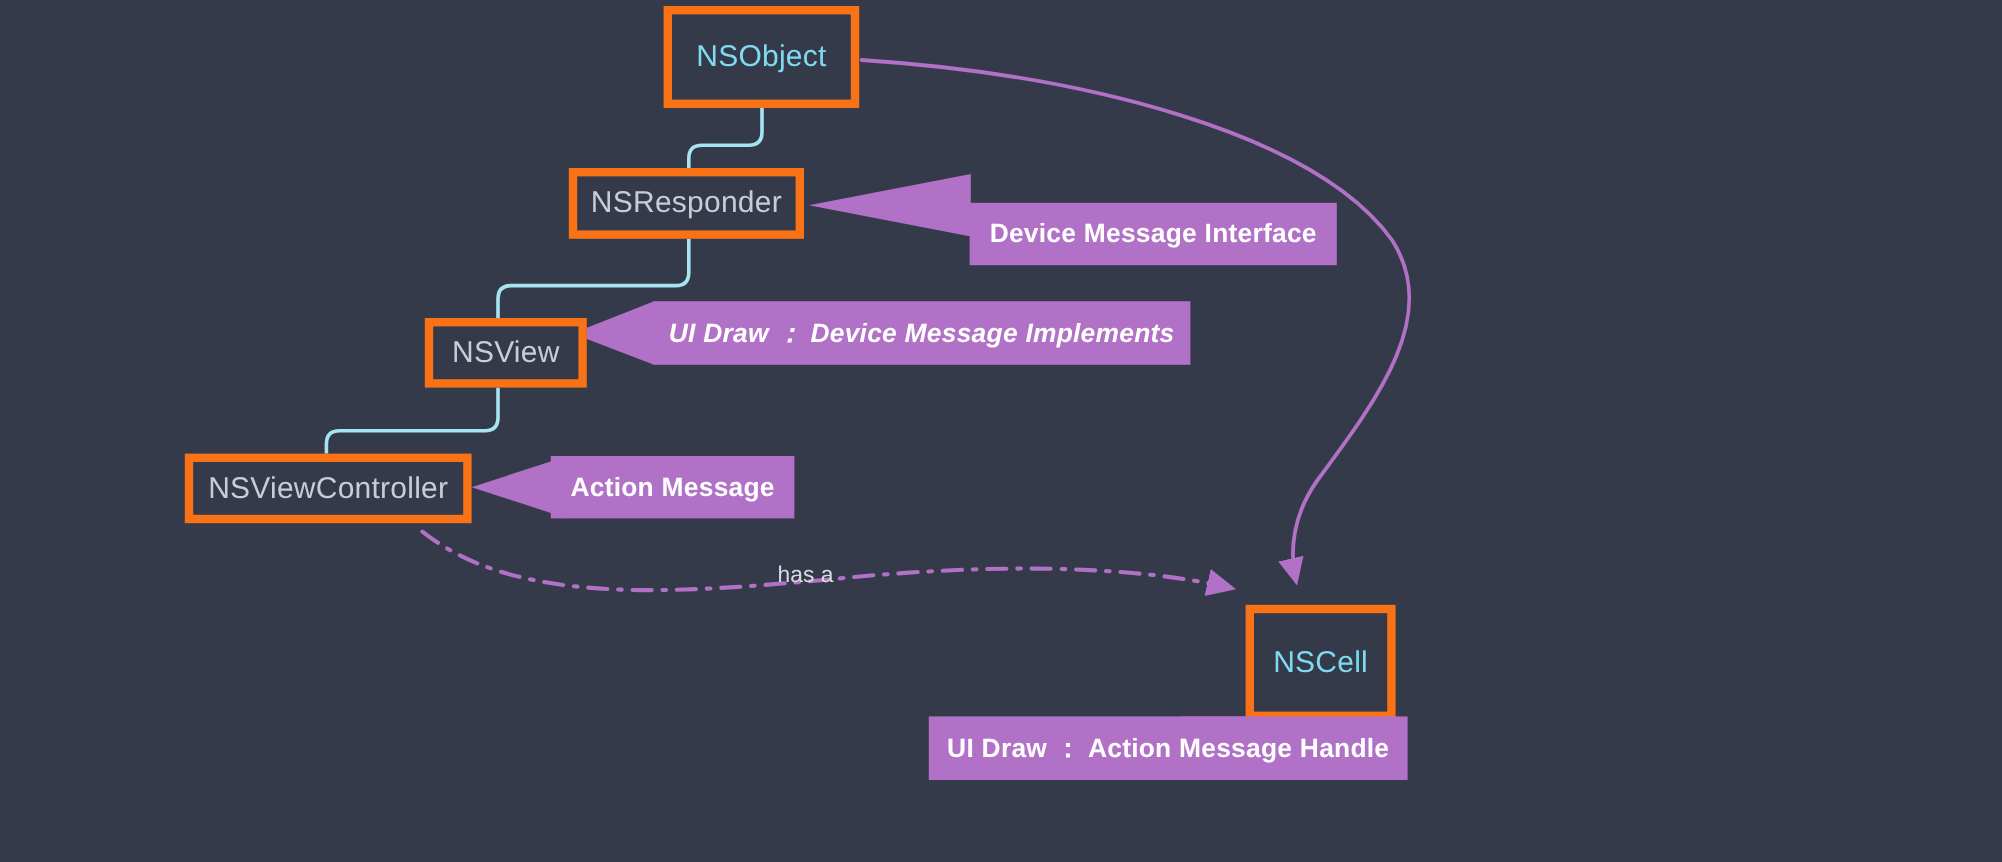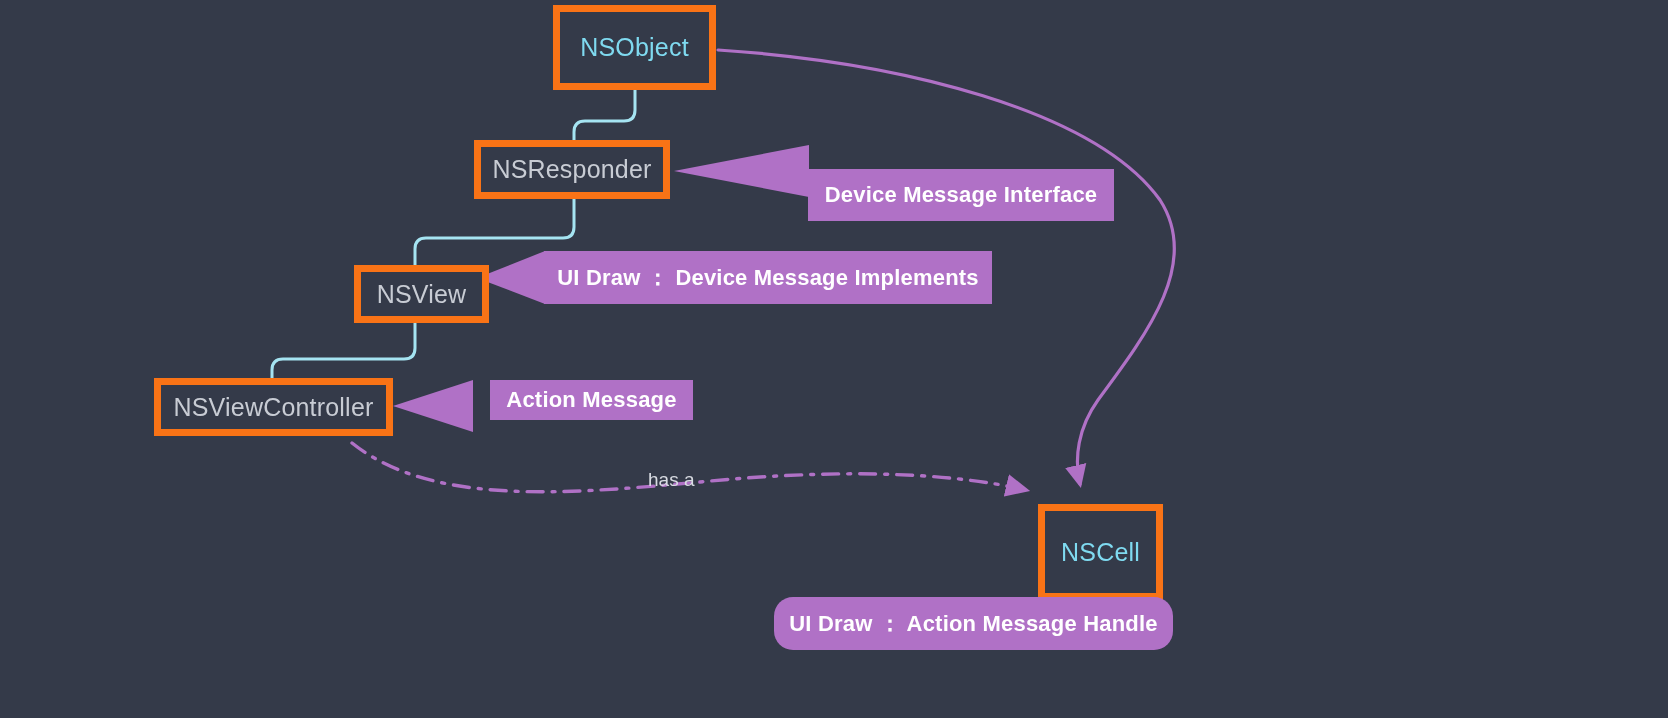--- a/index.html
+++ b/index.html
@@ -117,27 +117,27 @@
   </div>
 
   <div class="node-box" style="left:1038px; top:504px; width:125px; height:96px; color:#7fdaf0;">
     <span class="node-label">NSCell</span>
   </div>
 
   <div class="note-box" style="left:808px; top:145px; width:306px; height:52px;margin-top:24px;">
     <span class="note-label">Device Message Interface</span>
   </div>
 
-  <div class="note-box" style="left:544px; top:251px; width:448px; height:53px;">
+  <div class="note-box" style="left:544px; top:251px; width:448px; height:53px;font-style:italic;">
     <span class="note-label">UI Draw ： Device Message Implements</span>
   </div>
 
-  <div class="note-box" style="left:490px; top:380px; width:203px; height:40px;">
+  <div class="note-box" style="left:459px; top:380px; width:203px; height:52px;">
     <span class="note-label">Action Message</span>
   </div>
 
-  <div class="note-box" style="left:774px; top:597px; width:399px; height:53px;border-radius:19px;">
+  <div class="note-box" style="left:774px; top:597px; width:399px; height:53px;">
     <span class="note-label">UI Draw ： Action Message Handle</span>
   </div>
 
   <div class="edge-text" style="left:648px; top:470px;text-align:center;">has a</div>
 
 </div>
 
 </body></html>

